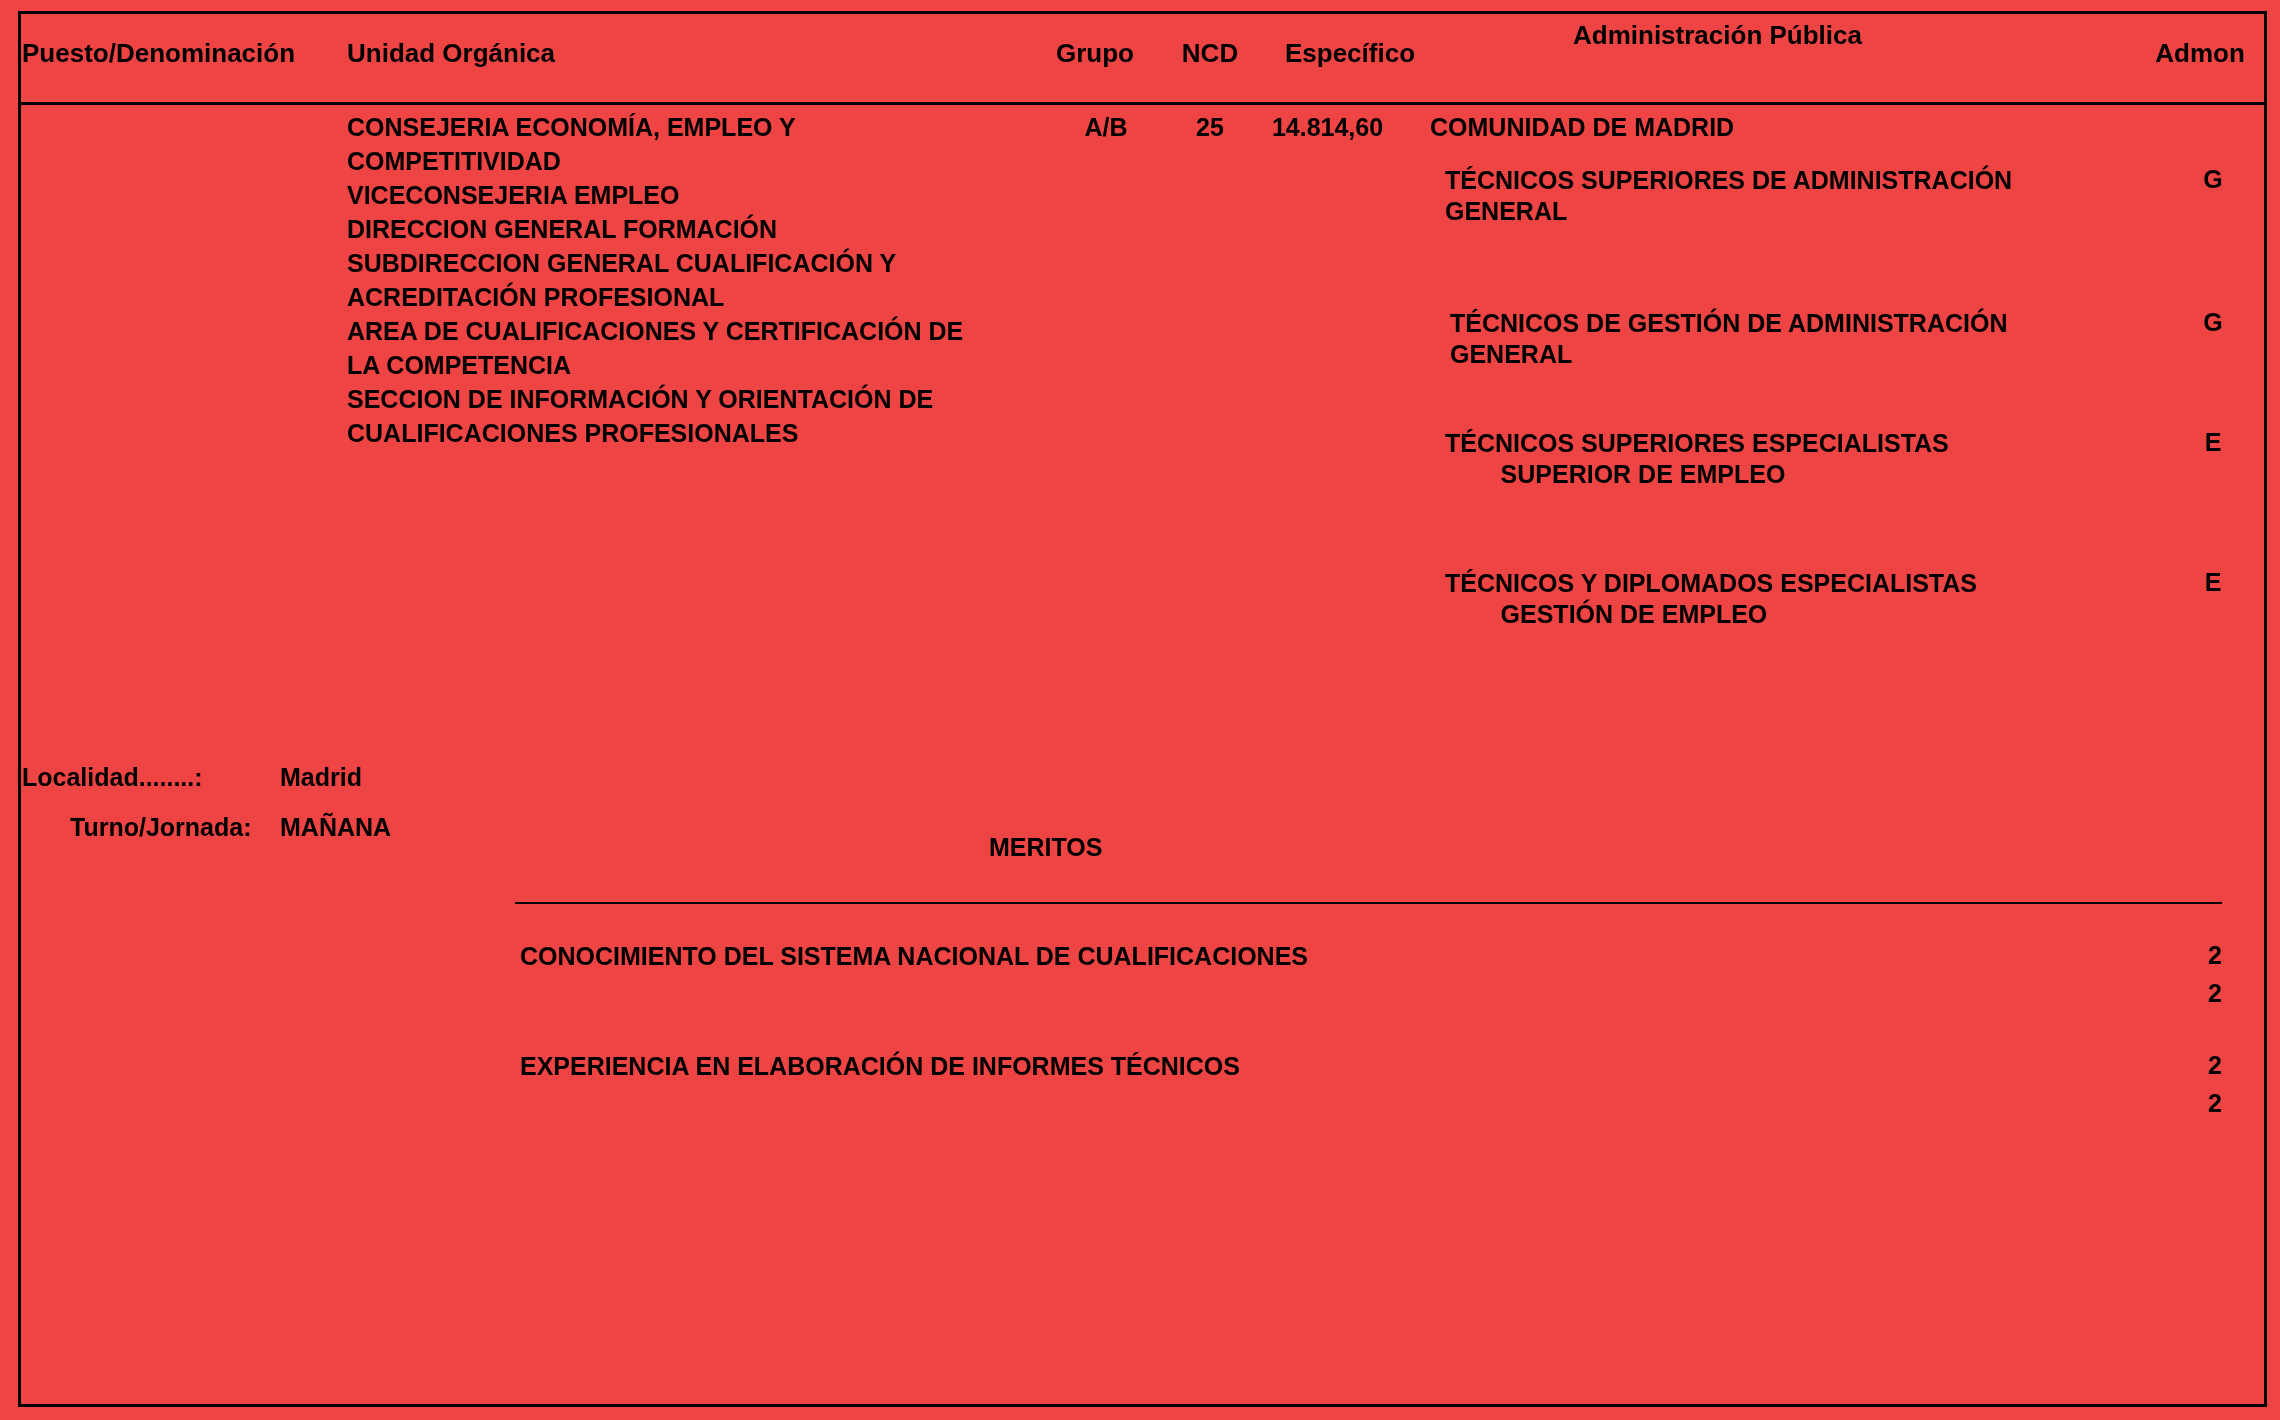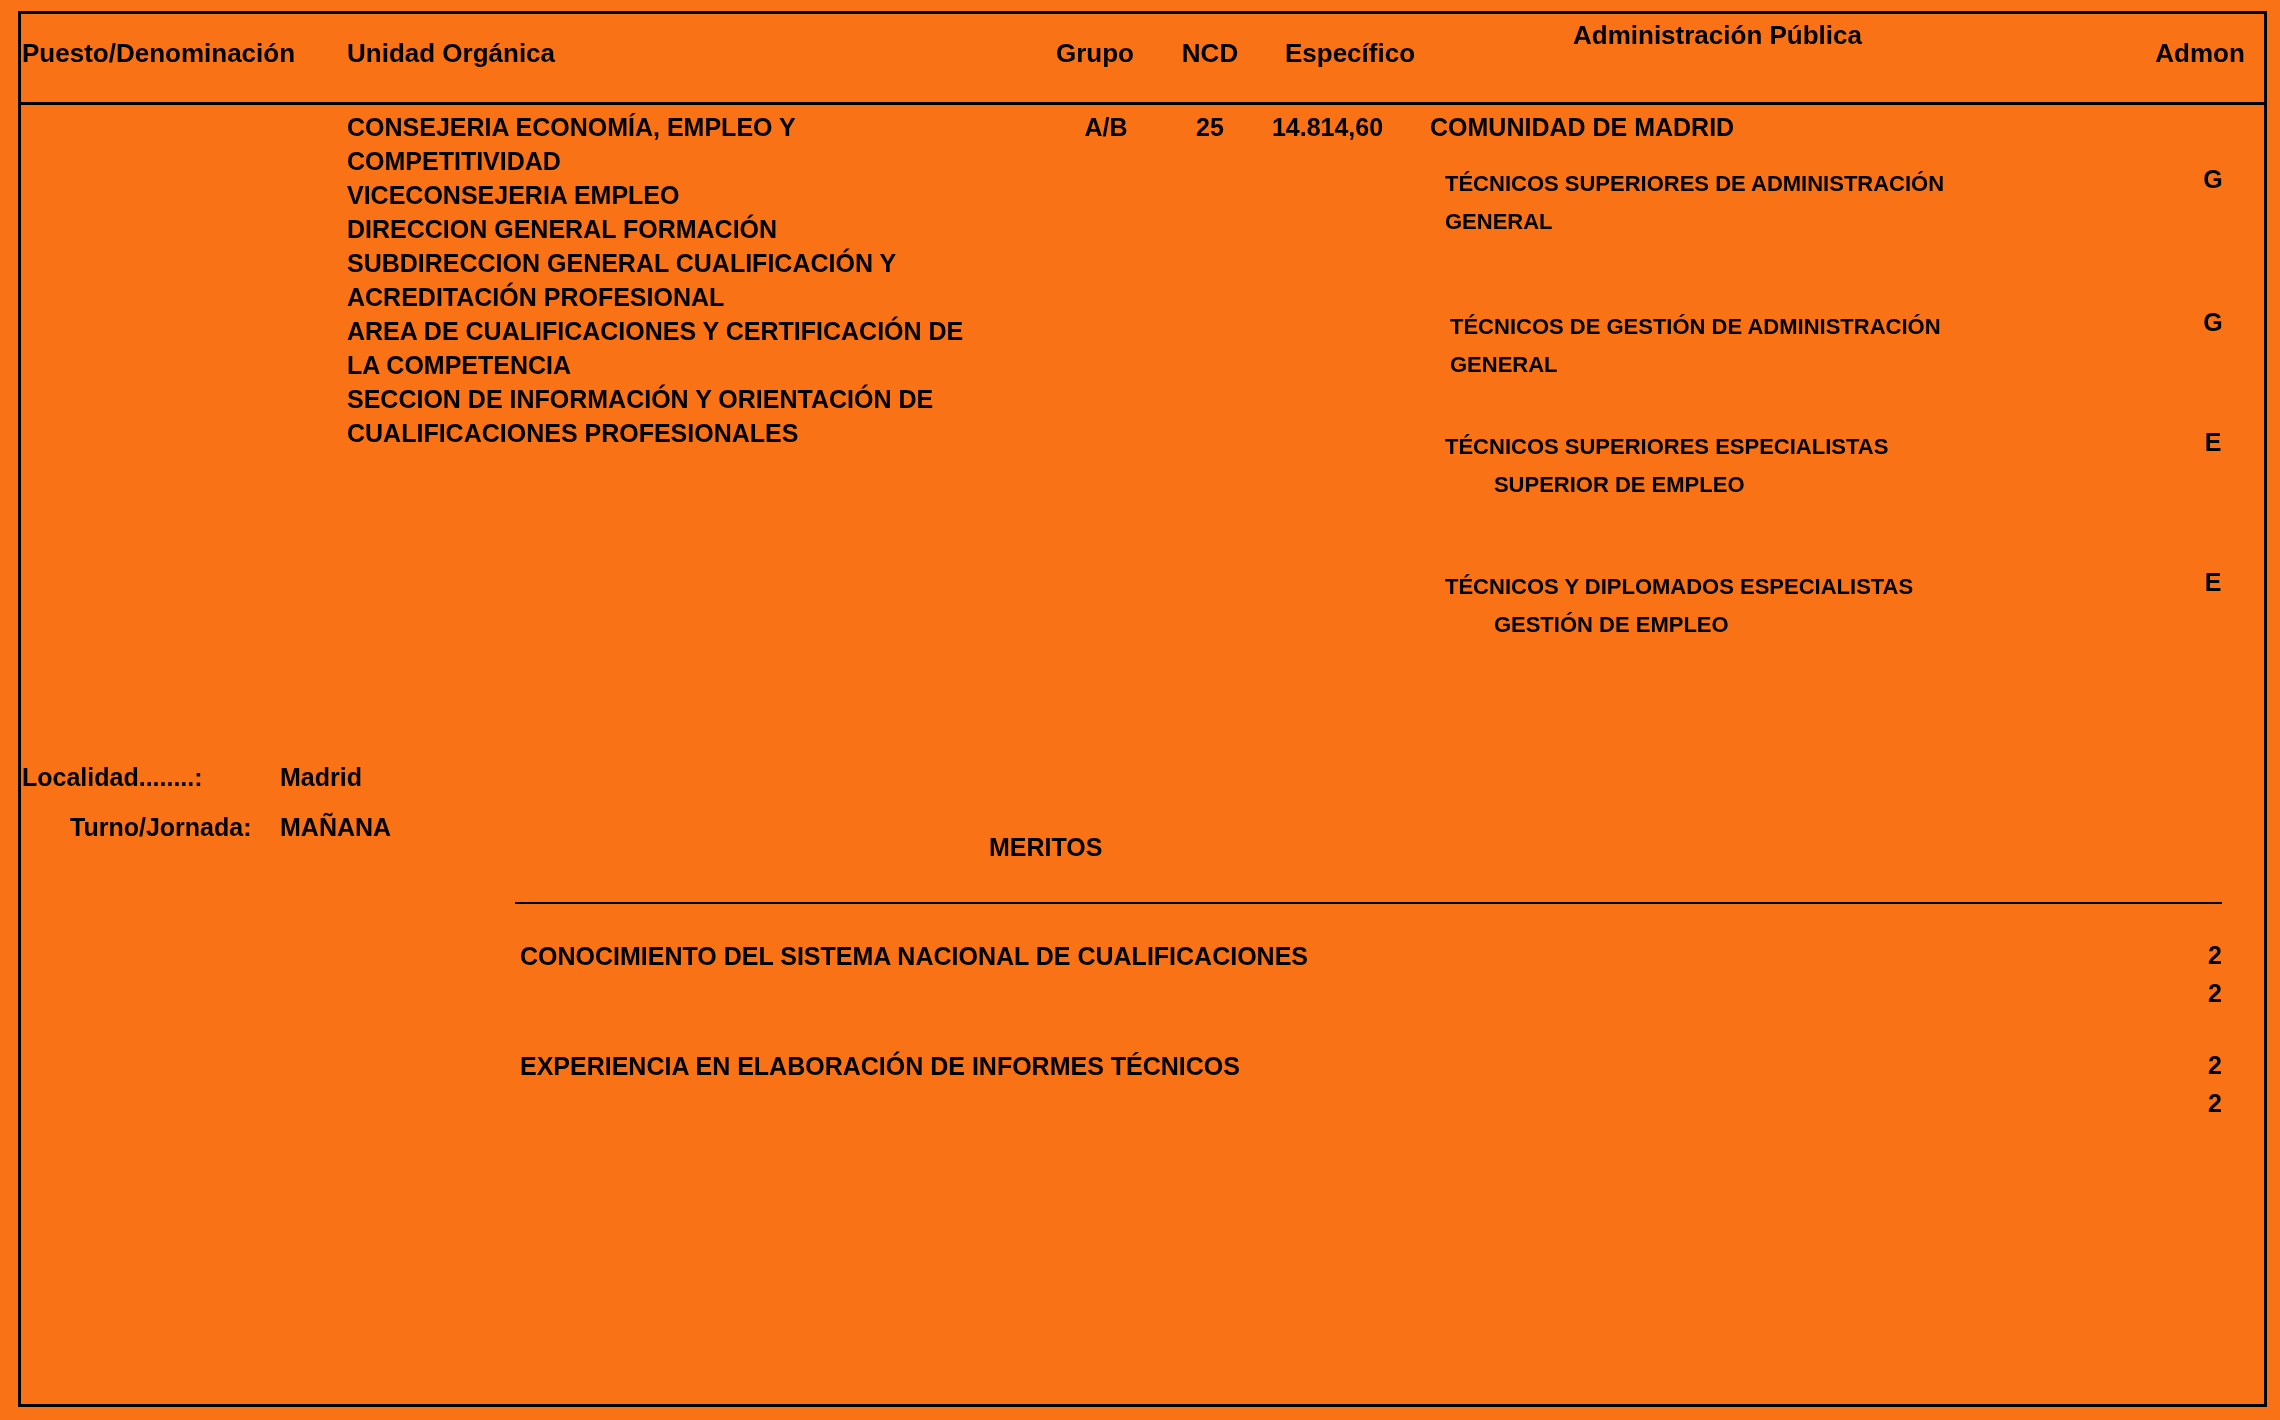--- a/index.html
+++ b/index.html
@@ -1,20 +1,20 @@
 <!DOCTYPE html>
 <html><head>
 <meta charset="utf-8">
 <style>
   html, body { margin: 0; padding: 0; background: #ffffff; }
   .page {
     position: relative;
     width: 2280px;
     height: 1420px;
-    background: #f97316;
+    background: #ef4444;
     font-family: "Liberation Sans", sans-serif;
     font-weight: bold;
     color: #000000;
     overflow: hidden;
   }
   .abs { position: absolute; }
   .frame {
     left: 18px; top: 11px;
     width: 2243px; height: 1390px;
     border: 3px solid #000000;
@@ -25,21 +25,21 @@
     background: #000000;
   }
   .meritos-rule {
     left: 515px; top: 902px;
     width: 1707px; height: 2px;
     background: #000000;
   }
   .txt { font-size: 25px; line-height: 34px; white-space: pre-wrap; }
   .hdr { font-size: 26px; line-height: 30px; white-space: pre-wrap; }
   .center { text-align: center; }
-  .cuerpo-name { width: 720px; font-size: 22px; line-height: 38px; white-space: pre-wrap; }
+  .cuerpo-name { width: 720px; font-size: 25px; line-height: 31px; white-space: pre-wrap; }
   .admon-val { width: 50px; text-align: center; font-size: 25px; line-height: 28px; }
   .merit-label { width: 1640px; font-size: 25px; line-height: 36px; white-space: pre-wrap; }
   .merit-points { width: 42px; text-align: right; font-size: 25px; line-height: 28px; }
 </style>
 </head>
 <body>
 
 <div class="page">
 
   <div class="abs frame"></div>

